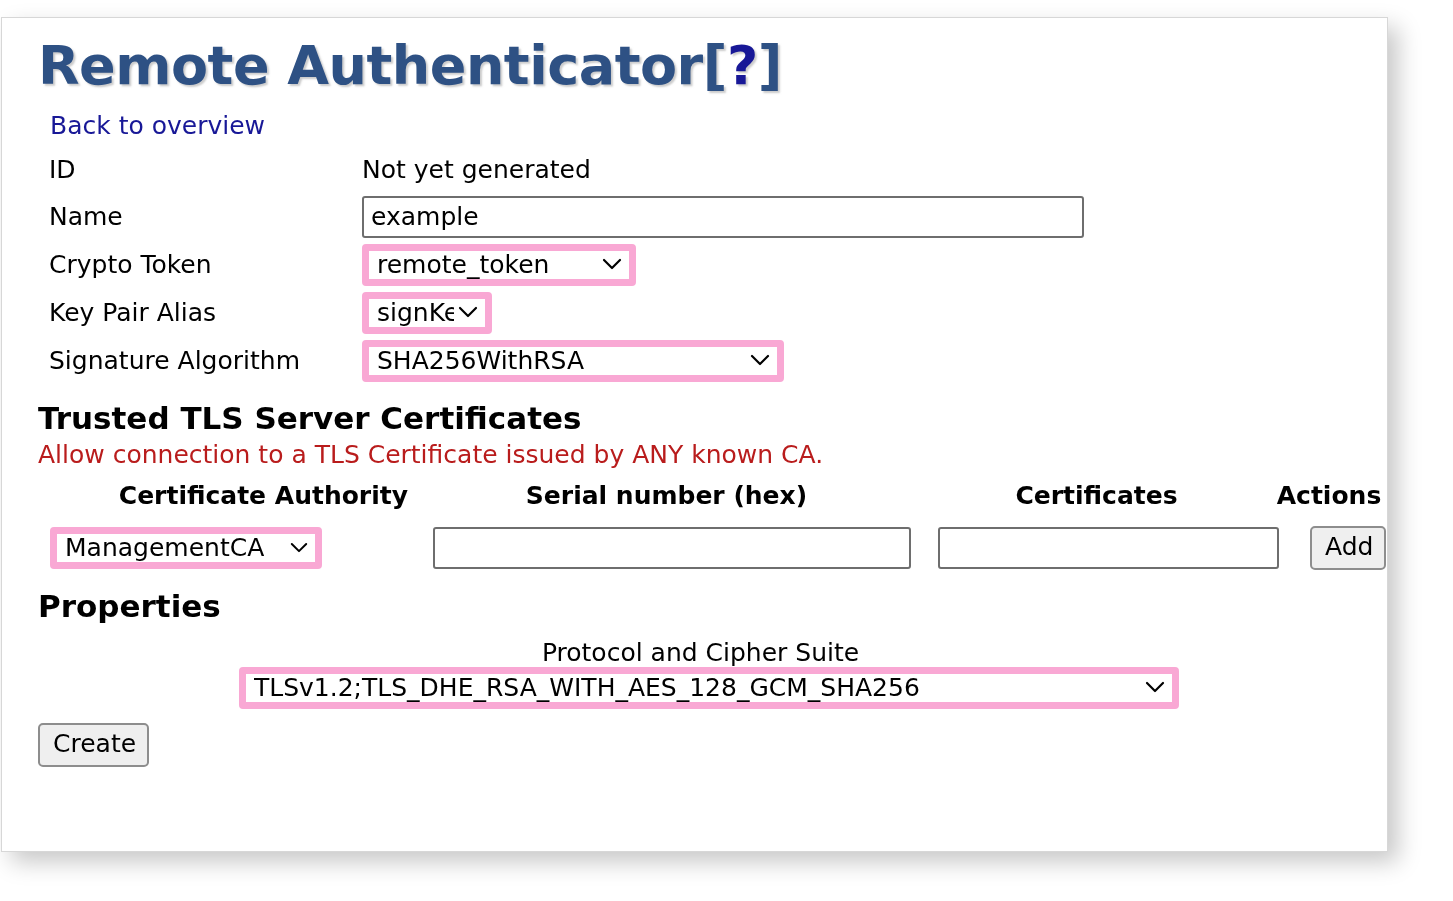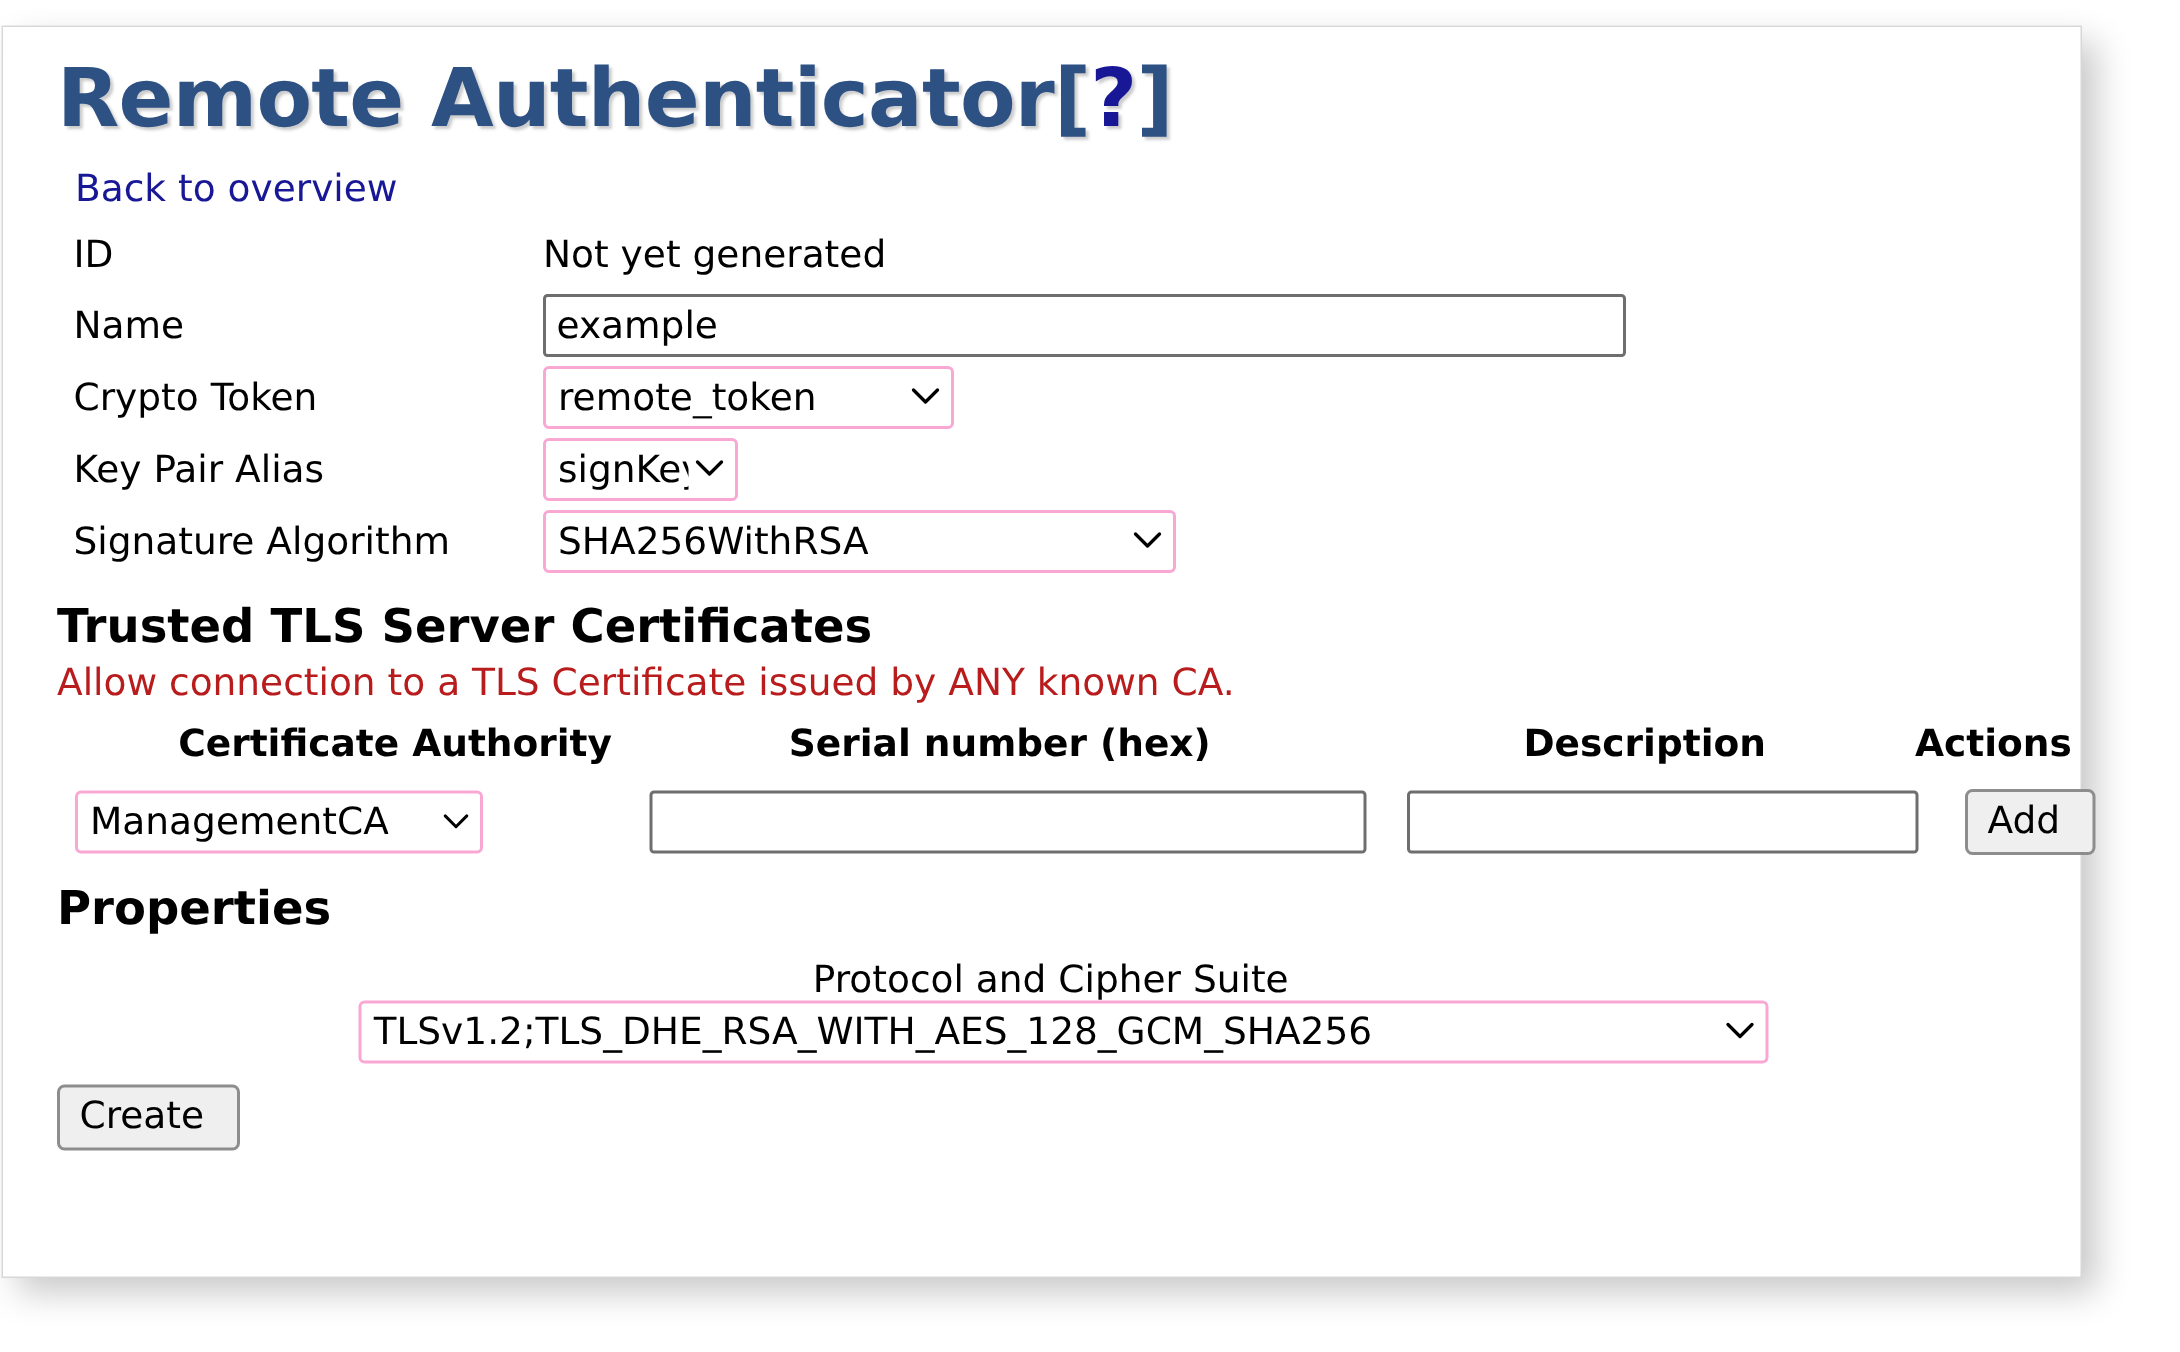--- a/index.html
+++ b/index.html
@@ -105,21 +105,21 @@
   .txt-name   { width: 722px; }
   .txt-serial { width: 478px; }
   .txt-desc   { width: 341px; }
 
   .sel {
     position: relative;
     display: inline-flex;
     align-items: center;
     justify-content: space-between;
     background: #ffffff;
-    border: 2px solid #f9a8d4;
+    border: 7px solid #f9a8d4;
     border-radius: 4px;
     box-sizing: border-box;
     height: 42px;
     padding: 0 7px 0 8px;
     font-size: 25px;
     color: #000000;
     cursor: pointer;
     white-space: nowrap;
   }
   .sel .sel-val { overflow: hidden; }
@@ -140,21 +140,21 @@
   .sel-cipher { width: 940px; }
 
   
   .btn {
     font-family: "DejaVu Sans", "Liberation Sans", sans-serif;
     font-size: 25px;
     color: #000000;
     background: #efefef;
     border: 2px solid #8d8d8d;
     border-radius: 5px;
-    padding: 3px 22px 5px 13px;
+    padding: 3px 11px 5px 13px;
     height: 44px;
     box-sizing: border-box;
     cursor: pointer;
     line-height: 1;
   }
 
   
   .section-title {
     font-size: 31px;
     font-weight: bold;
@@ -280,21 +280,21 @@
       </div>
 
       
       <div class="section-title">Trusted TLS Server Certificates</div>
       <div class="section-desc">Allow connection to a TLS Certificate issued by ANY known CA.</div>
 
       <div class="cert-table">
         <div class="cert-head">
           <div class="th col-ca">Certificate Authority</div>
           <div class="th col-serial">Serial number (hex)</div>
-          <div class="th col-desc">Description</div>
+          <div class="th col-desc">Certificates</div>
           <div class="th col-act">Actions</div>
         </div>
 
         <div class="cert-row">
           <div class="col-ca">
             <div class="sel sel-ca">
               <span class="sel-val">ManagementCA</span>
               <span class="chev">
                 <svg width="18" height="12" viewBox="0 0 20 13">
                     <path d="M2 2 L10 10 L18 2" fill="none" stroke="#000000" stroke-width="2.2" stroke-linecap="round" stroke-linejoin="round"></path>

